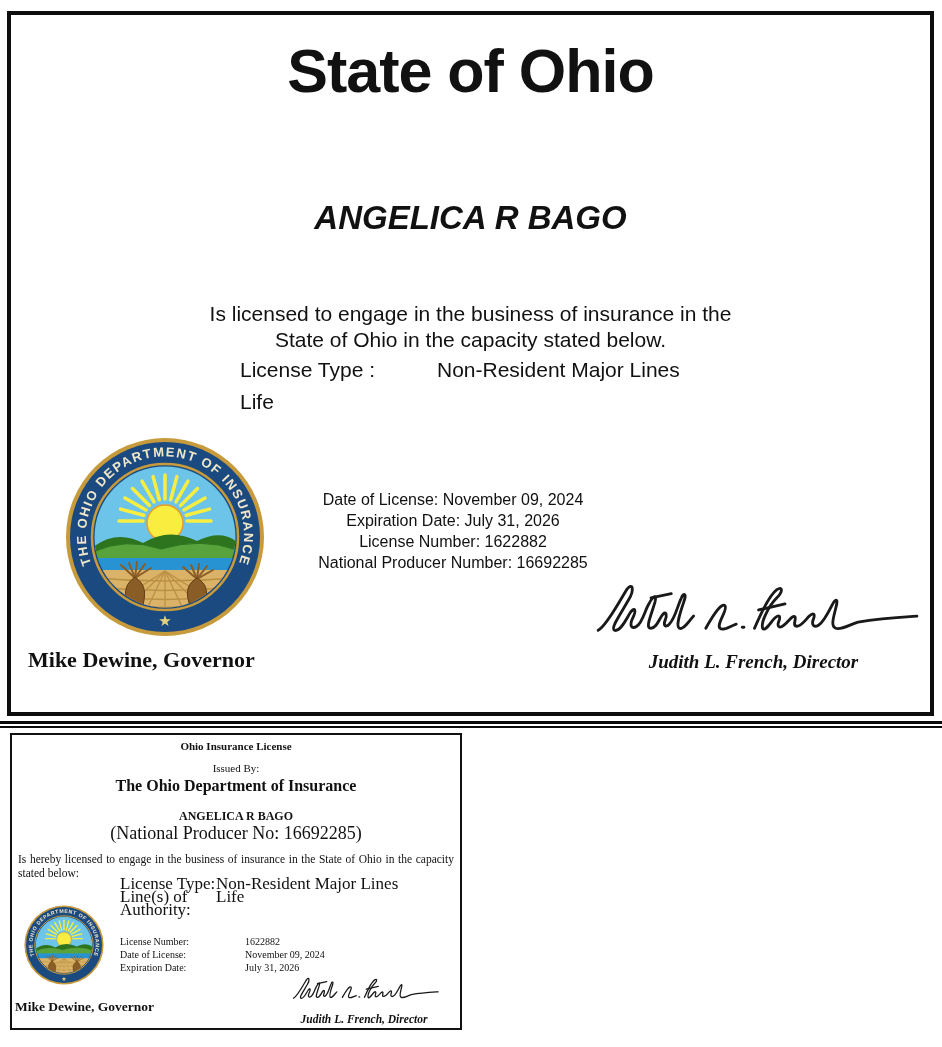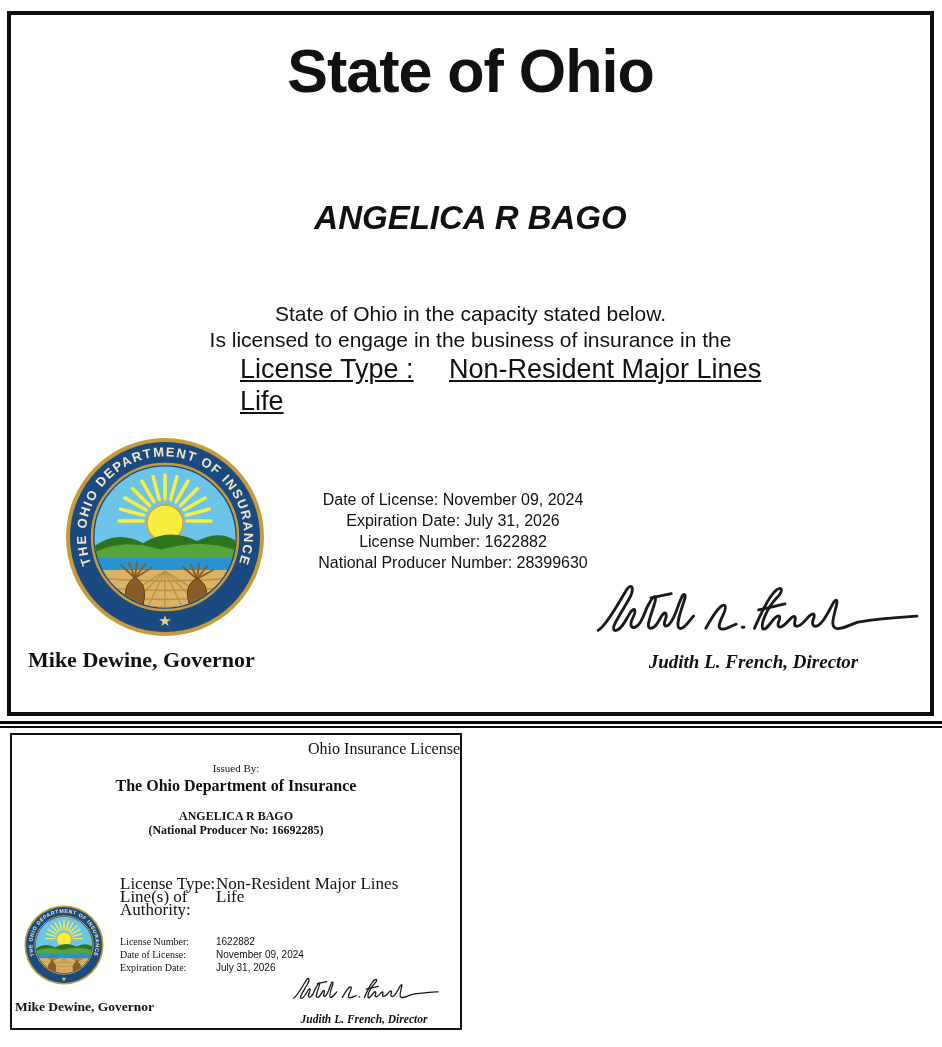--- a/index.html
+++ b/index.html
@@ -23,22 +23,22 @@
   .cert-name {
     position:absolute; top:184px; left:0; width:100%;
     text-align:center; font-style:italic; font-weight:bold; font-size:33px;
   }
   .cert-statement {
     position:absolute; top:286px; left:0; width:100%;
     text-align:center; font-size:21px; line-height:26px;
   }
   .cert-type-grid {
     position:absolute; left:229px; top:341px;
-    display:grid; grid-template-columns:197px auto; column-gap:12px;
-    font-size:27px; line-height:27px;text-decoration:underline;
+    display:grid; grid-template-columns:197px auto; column-gap:0;
+    font-size:21px; line-height:27px;
   }
   .cert-type-grid .val-offset { padding-top:5px; }
   .seal-large { position:absolute; left:54px; top:422px; width:200px; height:200px; }
   .cert-dates {
     position:absolute; left:192px; top:474px; width:500px;
     text-align:center; font-size:16px; line-height:21px;
   }
   .sig-large { position:absolute; left:575px; top:564px; width:335px; height:66px; }
   .cert-director {
     position:absolute; left:575px; top:636px; width:335px; text-align:center;
@@ -54,41 +54,41 @@
   .separator { position:absolute; left:0; top:721px; width:942px; }
   .sep-thick { height:3px; background:#0a0a0a; margin-bottom:2px; }
   .sep-thin  { height:2px; background:#0a0a0a; }
 
   
   .card {
     position:absolute; left:10px; top:733px; width:452px; height:297px;
     border:2px solid #111; background:#ffffff;
     font-family:"Liberation Serif", serif;
   }
-  .card-title    { position:absolute; top:5px;  left:0; width:100%; text-align:right; font-weight:normal; font-size:16px; }
+  .card-title    { position:absolute; top:5px;  left:0; width:100%; text-align:center; font-weight:bold; font-size:11px; }
   .card-issued   { position:absolute; top:27px; left:0; width:100%; text-align:center; font-size:11px; }
   .card-dept     { position:absolute; top:42px; left:0; width:100%; text-align:center; font-weight:bold; font-size:16px; }
   .card-name     { position:absolute; top:74px; left:0; width:100%; text-align:center; font-weight:bold; font-size:12px; }
-  .card-producer { position:absolute; top:88px; left:0; width:100%; text-align:center; font-size:12px;font-weight:bold; }
+  .card-producer { position:absolute; top:88px; left:0; width:100%; text-align:center; font-size:18px; }
   .card-statement{
     position:absolute; top:118px; left:6px; width:436px;
     font-size:11.5px; line-height:13.5px; text-align:justify;
   }
   .card-type-grid {
     position:absolute; left:108px; top:142px;
     display:grid; grid-template-columns:96px auto;
     font-size:17px; line-height:13px;
   }
   .seal-small { position:absolute; left:12px; top:170px; width:80px; height:80px; }
   .card-info-grid {
     position:absolute; left:108px; top:200px;
     display:grid; grid-template-columns:96px auto;
     font-size:10px; line-height:13px;
   }
-  .card-info-grid .v { font-family:Liberation Sans, sans-serif; }
+  .card-info-grid .v { font-family:Liberation Serif, serif;margin-left:29px; }
   .sig-small { position:absolute; left:276px; top:240px; width:152px; height:30px; }
   .card-governor {
     position:absolute; left:3px; top:264px; font-weight:bold; font-size:13.5px;
   }
   .card-director {
     position:absolute; left:268px; top:278px; width:168px; text-align:center;
     font-style:italic; font-weight:bold; font-size:11.5px;
   }
 
   
@@ -199,39 +199,39 @@
 <div id="page">
 
   <div class="certificate">
     <div class="cert-title">
       <div>State of Ohio</div>
     </div>
 
     <div class="cert-name">ANGELICA R BAGO</div>
 
     <div class="cert-statement">
+      <div>Is licensed to engage in the business of insurance in the</div>
       <div>State of Ohio in the capacity stated below.</div>
-      <div>Is licensed to engage in the business of insurance in the</div>
     </div>
 
     <div class="cert-type-grid">
       <div>License Type :</div>
       <div>Non-Resident Major Lines</div>
       <div class="val-offset">Life</div>
     </div>
 
     <svg class="seal-large">
         <use href="#ohio-seal"></use>
       </svg>
 
     <div class="cert-dates">
       <div>Date of License: November 09, 2024</div>
       <div>Expiration Date: July 31, 2026</div>
       <div>License Number: 1622882</div>
-      <div>National Producer Number: 28399630</div>
+      <div>National Producer Number: 16692285</div>
     </div>
 
     <svg class="sig-large">
         <use href="#signature"></use>
       </svg>
 
     <div class="cert-director">Judith L. French, Director</div>
     <div class="cert-governor">Mike Dewine, Governor</div>
   </div>
 
@@ -239,20 +239,21 @@
     <div class="sep-thick"></div>
     <div class="sep-thin"></div>
   </div>
 
   <div class="card">
     <div class="card-title">Ohio Insurance License</div>
     <div class="card-issued">Issued By:</div>
     <div class="card-dept">The Ohio Department of Insurance</div>
     <div class="card-name">ANGELICA R BAGO</div>
     <div class="card-producer">(National Producer No: 16692285)</div>
+    <div class="card-statement">Is hereby licensed to engage in the business of insurance in the State of Ohio in the capacity stated below:</div>
 
     <div class="card-type-grid">
       <div>License Type:</div>
       <div>Non-Resident Major Lines</div>
       <div>Line(s) of Authority:</div>
       <div>Life</div>
     </div>
 
     <svg class="seal-small">
         <use href="#ohio-seal"></use>

